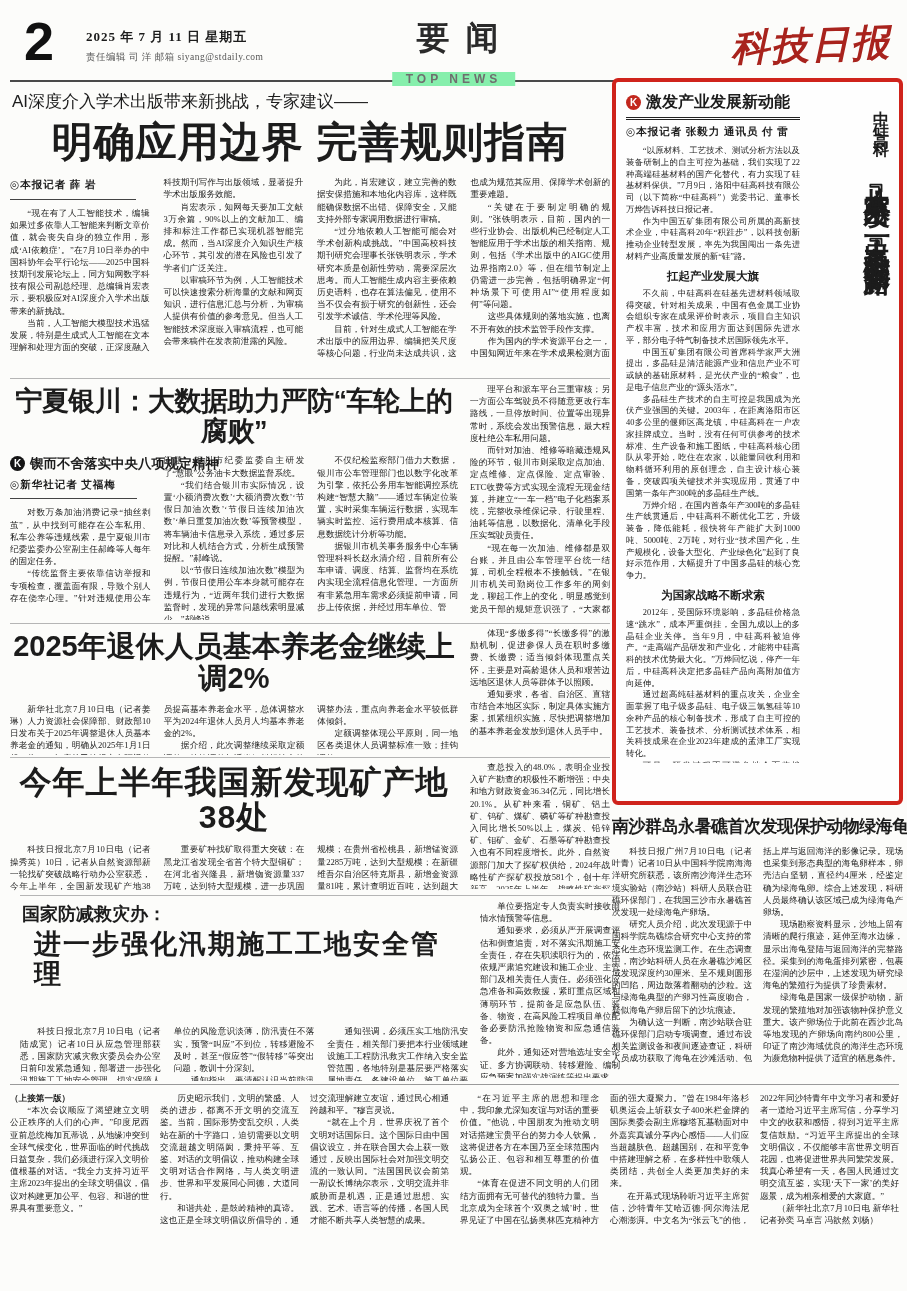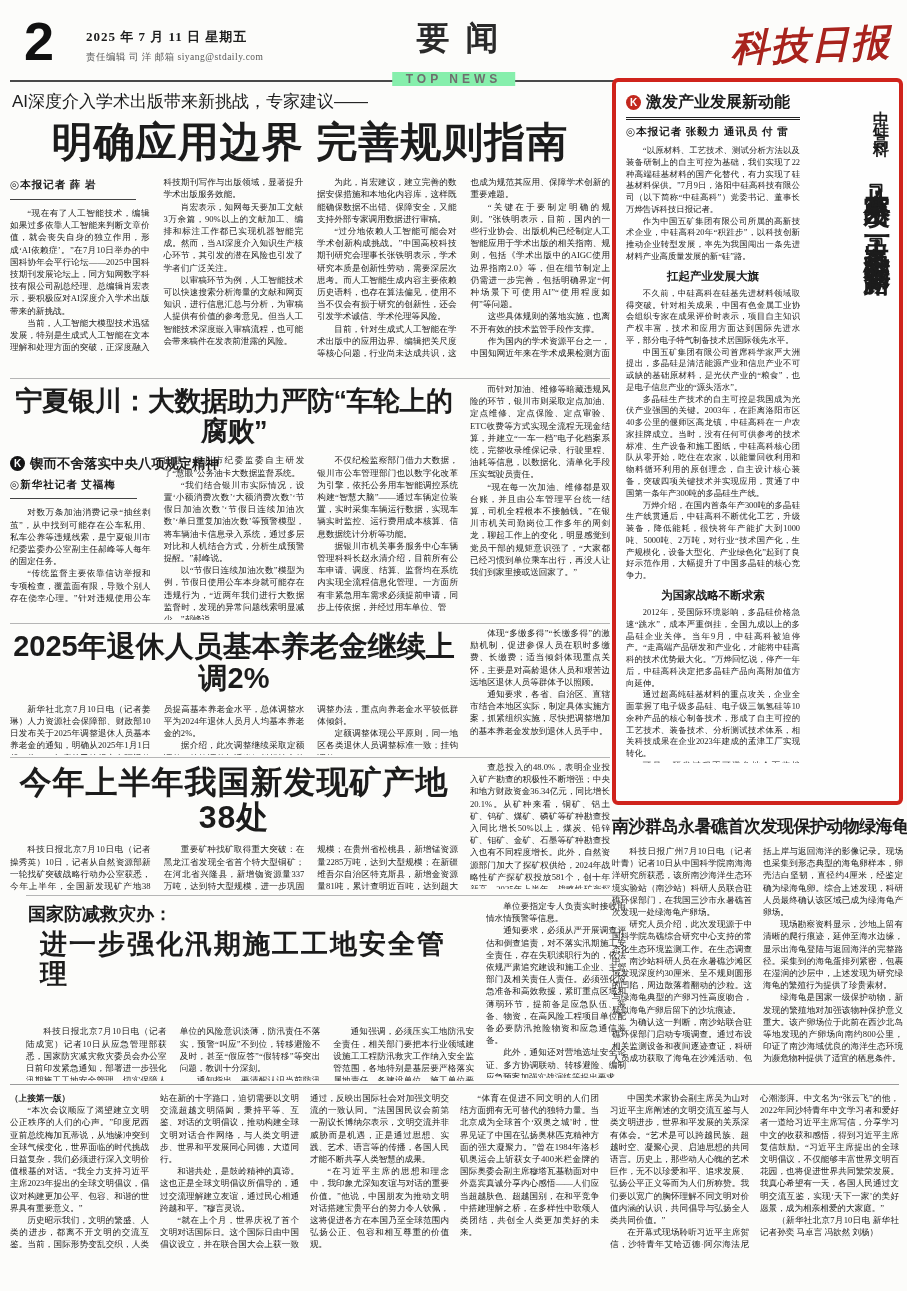--- a/index.html
+++ b/index.html
@@ -126,20 +126,21 @@
             <p class="para">对数万条加油消费记录“抽丝剥茧”，从中找到可能存在公车私用、私车公养等违规线索，是宁夏银川市纪委监委办公室副主任郝峰等人每年的固定任务。</p>
             <p class="para">“传统监督主要依靠信访举报和专项检查，覆盖面有限，导致个别人存在侥幸心理。”针对违规使用公车问题，银川市纪委监委自主研发了“慧眼”公务油卡大数据监督系统。</p>
             <p class="para">“我们结合银川市实际情况，设置‘小额消费次数’‘大额消费次数’‘节假日加油次数’‘节假日连续加油次数’‘单日重复加油次数’等预警模型，将车辆油卡信息录入系统，通过多层对比和人机结合方式，分析生成预警提醒。”郝峰说。</p>
             <p class="para">以“节假日连续加油次数”模型为例，节假日使用公车本身就可能存在违规行为，“近两年我们进行大数据监督时，发现的异常问题线索明显减少。”郝峰说。</p>
             <p class="para">不仅纪检监察部门借力大数据，银川市公车管理部门也以数字化改革为引擎，依托公务用车智能调控系统构建“智慧大脑”——通过车辆定位装置，实时采集车辆运行数据，实现车辆实时监控、运行费用成本核算、信息数据统计分析等功能。</p>
             <p class="para">据银川市机关事务服务中心车辆管理科科长赵永清介绍，目前所有公车申请、调度、结算、监督均在系统内实现全流程信息化管理。一方面所有非紧急用车需求必须提前申请，同步上传依据，并经过用车单位、管</p>
           </div>
       </div>
     </div>
     <div class="sidecol bodytext" style="height:232px;">
+        <p class="para">理平台和派车平台三重审核；另一方面公车驾驶员不得随意更改行车路线，一旦停放时间、位置等出现异常时，系统会发出预警信息，最大程度杜绝公车私用问题。</p>
         <p class="para">而针对加油、维修等暗藏违规风险的环节，银川市则采取定点加油、定点维修、定点保险、定点审验、ETC收费等方式实现全流程无现金结算，并建立“一车一档”电子化档案系统，完整收录维保记录、行驶里程、油耗等信息，以数据化、清单化手段压实驾驶员责任。</p>
         <p class="para">“现在每一次加油、维修都是双台账，并且由公车管理平台统一结算，司机全程根本不接触钱。”在银川市机关司勤岗位工作多年的周剑龙，聊起工作上的变化，明显感觉到党员干部的规矩意识强了，“大家都已经习惯到单位乘车出行，再没人让我们到家里接或送回家了。”</p>
       </div>
   </div>
 
   <div class="article tdiv flexrow" style="top:623px;left:10px;width:600px;height:132px;padding-top:3px;">
     <div style="flex:1;overflow:hidden;">
       <div class="headline-l hl-pension">2025年退休人员基本养老金继续上调2%</div>
       <div class="bodytext cols3" style="height:82px;">
           <p class="para">新华社北京7月10日电（记者姜琳）人力资源社会保障部、财政部10日发布关于2025年调整退休人员基本养老金的通知，明确从2025年1月1日起，为2024年底前已按规定办理退休手续并按月领取基本养老金的退休人员提高基本养老金水平，总体调整水平为2024年退休人员月人均基本养老金的2%。</p>
@@ -159,21 +160,21 @@
       <div class="bodytext cols3" style="height:84px;">
           <p class="para">科技日报北京7月10日电（记者操秀英）10日，记者从自然资源部新一轮找矿突破战略行动办公室获悉，今年上半年，全国新发现矿产地38处，同比增长31%，其中大中型25处。</p>
           <p class="para">重要矿种找矿取得重大突破：在黑龙江省发现全省首个特大型铜矿；在河北省兴隆县，新增铷资源量337万吨，达到特大型规模，进一步巩固我国铷矿优势地位；在河北省隆化县，新增钴资源量2.7万吨，达到大型规模；在贵州省松桃县，新增锰资源量2285万吨，达到大型规模；在新疆维吾尔自治区特克斯县，新增金资源量81吨，累计查明近百吨，达到超大型规模。截至目前，绝大多数矿种已提前完成“十四五”找矿目标任务。</p>
         </div>
     </div>
     <div class="sidecol bodytext" style="height:128px;">
         <p class="para">查总投入的48.0%，表明企业投入矿产勘查的积极性不断增强；中央和地方财政资金36.34亿元，同比增长20.1%。从矿种来看，铜矿、铝土矿、钨矿、煤矿、磷矿等矿种勘查投入同比增长50%以上，煤炭、铅锌矿、钼矿、金矿、石墨等矿种勘查投入也有不同程度增长。此外，自然资源部门加大了探矿权供给，2024年战略性矿产探矿权投放581个，创十年新高。2025年上半年，战略性矿产探矿权投放318个。</p>
       </div>
   </div>
 
-  <div class="article tdiv flexrow" style="top:895px;left:26px;width:600px;height:186px;padding-top:4px;">
+  <div class="article tdiv flexrow" style="top:895px;left:20px;width:600px;height:186px;padding-top:4px;">
     <div style="flex:1;overflow:hidden;">
       <div class="kicker-flood">国家防减救灾办：</div>
       <div class="headline-l hl-flood">进一步强化汛期施工工地安全管理</div>
       <div class="bodytext cols3" style="height:106px;margin-top:36px;">
           <p class="para">科技日报北京7月10日电（记者陆成宽）记者10日从应急管理部获悉，国家防灾减灾救灾委员会办公室日前印发紧急通知，部署进一步强化汛期施工工地安全管理，切实保障人民群众生命财产安全和社会稳定。</p>
           <p class="para">近期，多地发生施工工地人员伤亡事件。这暴露出一些地方、部门和单位的风险意识淡薄，防汛责任不落实，预警“叫应”不到位，转移避险不及时，甚至“假应答”“假转移”等突出问题，教训十分深刻。</p>
           <p class="para">通知指出，要清醒认识当前防汛救灾形势，紧盯每一个工地、每一间工棚，牢牢守住不发生施工人员群死群伤的底线。</p>
           <p class="para">通知强调，必须压实工地防汛安全责任，相关部门要把本行业领域建设施工工程防汛救灾工作纳入安全监管范围，各地特别是基层要严格落实属地责任，各建设单位、施工单位要健全企业内部从上到下直至项目部、施工班组的防汛责任制。必须全面排查整治安全隐患，各地要立即组织开展一次野外施工工程汛期安全隐患大检查。必</p>
         </div>
     </div>
@@ -225,20 +226,19 @@
   <div class="bottom">
     <div class="bodytext cols6">
       <p class="para marker">（上接第一版）</p>
       <div>
           <p class="para">“本次会议顺应了渴望建立文明公正秩序的人们的心声。”印度尼西亚前总统梅加瓦蒂说，从地缘冲突到全球气候变化，世界面临的时代挑战日益复杂，我们必须进行深入文明价值根基的对话。“我全力支持习近平主席2023年提出的全球文明倡议，倡议对构建更加公平、包容、和谐的世界具有重要意义。”</p>
           <p class="para">历史昭示我们，文明的繁盛、人类的进步，都离不开文明的交流互鉴。当前，国际形势变乱交织，人类站在新的十字路口，迫切需要以文明交流超越文明隔阂，秉持平等、互鉴、对话的文明倡议，推动构建全球文明对话合作网络，与人类文明进步、世界和平发展同心同德，大道同行。</p>
           <p class="para">和谐共处，是鼓岭精神的真谛。这也正是全球文明倡议所倡导的，通过交流理解建立友谊，通过民心相通跨越和平。”穆言灵说。</p>
           <p class="para">“就在上个月，世界庆祝了首个文明对话国际日。这个国际日由中国倡议设立，并在联合国大会上获一致通过，反映出国际社会对加强文明交流的一致认同。”法国国民议会前第一副议长博纳尔表示，文明交流并非威胁而是机遇，正是通过思想、实践、艺术、语言等的传播，各国人民才能不断共享人类智慧的成果。</p>
           <p class="para">“在习近平主席的思想和理念中，我印象尤深知友谊与对话的重要价值。”他说，中国朋友为推动文明对话搭建宝贵平台的努力令人钦佩，这将促进各方在本国乃至全球范围内弘扬公正、包容和相互尊重的价值观。</p>
           <p class="para">“体育在促进不同文明的人们团结方面拥有无可替代的独特力量。当北京成为全球首个‘双奥之城’时，世界见证了中国在弘扬奥林匹克精神方面的强大凝聚力。”曾在1984年洛杉矶奥运会上斩获女子400米栏金牌的国际奥委会副主席穆塔瓦基勒面对中外嘉宾真诚分享内心感悟——人们应当超越肤色、超越国别，在和平竞争中搭建理解之桥，在多样性中歌颂人类团结，共创全人类更加美好的未来。</p>
-          <p class="para">中国美术家协会副主席吴为山对习近平主席阐述的文明交流互鉴与人类文明进步，世界和平发展的关系深有体会。“艺术是可以跨越民族、超越时空、凝聚心灵、启迪思想的共同语言。历史上，那些动人心魄的艺术巨作，无不以珍爱和平、追求发展、弘扬公平正义等而为人们所称赞。我们要以宽广的胸怀理解不同文明对价值内涵的认识，共同倡导与弘扬全人类共同价值。”</p>
           <p class="para">在开幕式现场聆听习近平主席贺信，沙特青年艾哈迈德·阿尔海法尼心潮澎湃。中文名为“张云飞”的他，2022年同沙特青年中文学习者和爱好者一道给习近平主席写信，分享学习中文的收获和感悟，得到习近平主席复信鼓励。“习近平主席提出的全球文明倡议，不仅能够丰富世界文明百花园，也将促进世界共同繁荣发展。我真心希望有一天，各国人民通过文明交流互鉴，实现‘天下一家’的美好愿景，成为相亲相爱的大家庭。”</p>
           <p class="para">（新华社北京7月10日电 新华社记者孙奕 马卓言 冯歆然 刘杨）</p>
         </div>
     </div>
   </div>
 
 </div>
 
 </body></html>

